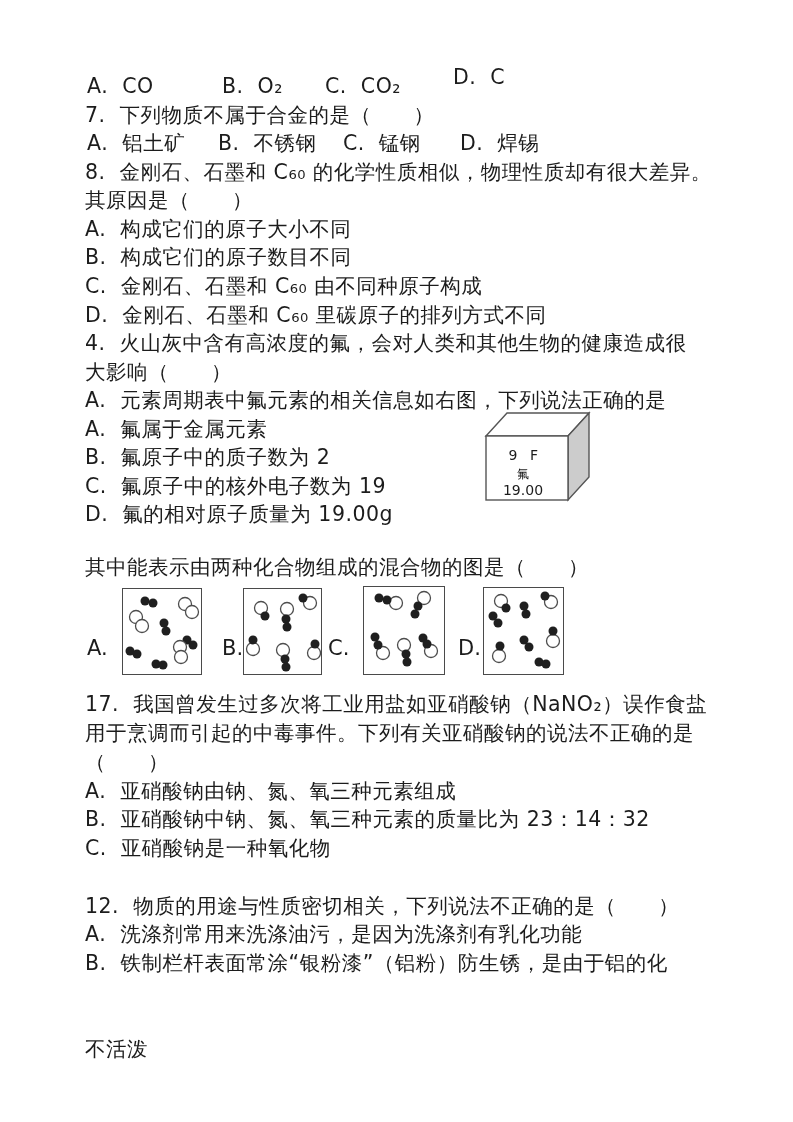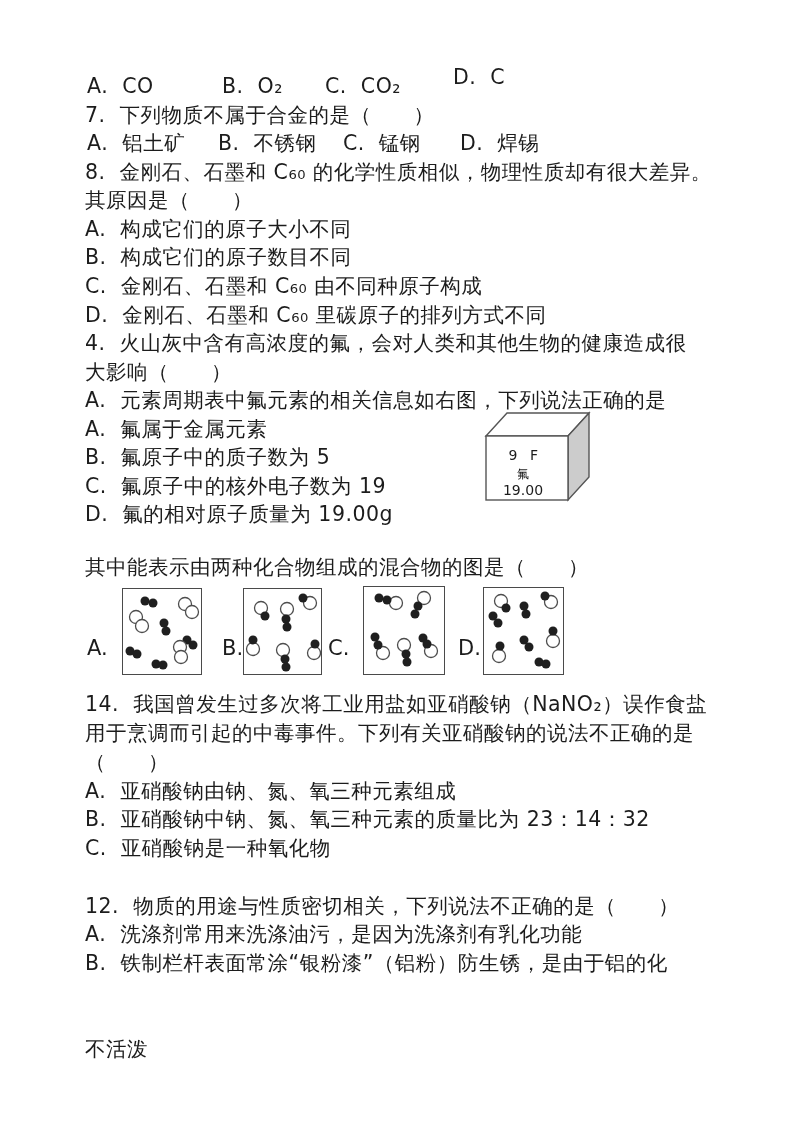--- a/index.html
+++ b/index.html
@@ -59,21 +59,21 @@
   <div class="ln" style="top:186px">其原因是（　　）</div>
   <div class="ln" style="top:215px">A.  构成它们的原子大小不同</div>
   <div class="ln" style="top:243px">B.  构成它们的原子数目不同</div>
   <div class="ln" style="top:272px">C.  金刚石、石墨和 C₆₀ 由不同种原子构成</div>
   <div class="ln" style="top:301px">D.  金刚石、石墨和 C₆₀ 里碳原子的排列方式不同</div>
 
   <div class="ln" style="top:329px">4.  火山灰中含有高浓度的氟，会对人类和其他生物的健康造成很</div>
   <div class="ln" style="top:358px">大影响（　　）</div>
   <div class="ln" style="top:386px">A.  元素周期表中氟元素的相关信息如右图，下列说法正确的是</div>
   <div class="ln" style="top:415px">A.  氟属于金属元素</div>
-  <div class="ln" style="top:443px">B.  氟原子中的质子数为 5</div>
+  <div class="ln" style="top:443px">B.  氟原子中的质子数为 2</div>
   <div class="ln" style="top:472px">C.  氟原子中的核外电子数为 19</div>
   <div class="ln" style="top:500px">D.  氟的相对原子质量为 19.00g</div>
 
   <svg class="cube" width="118" height="102" viewBox="0 0 118 102">
     <polygon points="6,30 27,7 109,7 88,30" fill="#ffffff" stroke="#555555" stroke-width="1.4"></polygon>
     <polygon points="88,30 109,7 109,71 88,94" fill="#cccccc" stroke="#555555" stroke-width="1.4"></polygon>
     <rect x="6" y="30" width="82" height="64" fill="#ffffff" stroke="#555555" stroke-width="1.4"></rect>
     <text x="33" y="54" font-size="14" text-anchor="middle">9</text>
     <text x="54" y="54" font-size="14" text-anchor="middle">F</text>
     <text x="43" y="72" font-size="12" text-anchor="middle">氟</text>
@@ -150,21 +150,21 @@
       <circle cx="69" cy="53" r="6.5" fill="#ffffff" stroke="#4d4d4d" stroke-width="1.3"></circle>
       <circle cx="69" cy="43" r="4.5" fill="#1f1f1f"></circle>
       <circle cx="40" cy="52" r="4.5" fill="#1f1f1f"></circle>
       <circle cx="45" cy="59" r="4.5" fill="#1f1f1f"></circle>
       <circle cx="15" cy="68" r="6.5" fill="#ffffff" stroke="#4d4d4d" stroke-width="1.3"></circle>
       <circle cx="16" cy="58" r="4.5" fill="#1f1f1f"></circle>
       <circle cx="55" cy="74" r="4.5" fill="#1f1f1f"></circle>
       <circle cx="62" cy="76" r="4.5" fill="#1f1f1f"></circle>
     </svg>
 
-  <div class="ln" style="top:690px">14.  我国曾发生过多次将工业用盐如亚硝酸钠（NaNO₂）误作食盐</div>
+  <div class="ln" style="top:690px">17.  我国曾发生过多次将工业用盐如亚硝酸钠（NaNO₂）误作食盐</div>
   <div class="ln" style="top:719px">用于烹调而引起的中毒事件。下列有关亚硝酸钠的说法不正确的是</div>
   <div class="ln" style="top:748px">（　　）</div>
   <div class="ln" style="top:777px">A.  亚硝酸钠由钠、氮、氧三种元素组成</div>
   <div class="ln" style="top:805px">B.  亚硝酸钠中钠、氮、氧三种元素的质量比为 23：14：32</div>
   <div class="ln" style="top:834px">C.  亚硝酸钠是一种氧化物</div>
 
   <div class="ln" style="top:892px">12.  物质的用途与性质密切相关，下列说法不正确的是（　　）</div>
   <div class="ln" style="top:949px">B.  铁制栏杆表面常涂“银粉漆”（铝粉）防生锈，是由于铝的化</div>
   <div class="ln" style="top:920px">A.  洗涤剂常用来洗涤油污，是因为洗涤剂有乳化功能</div>
   <div class="ln" style="top:1035px">不活泼</div>

